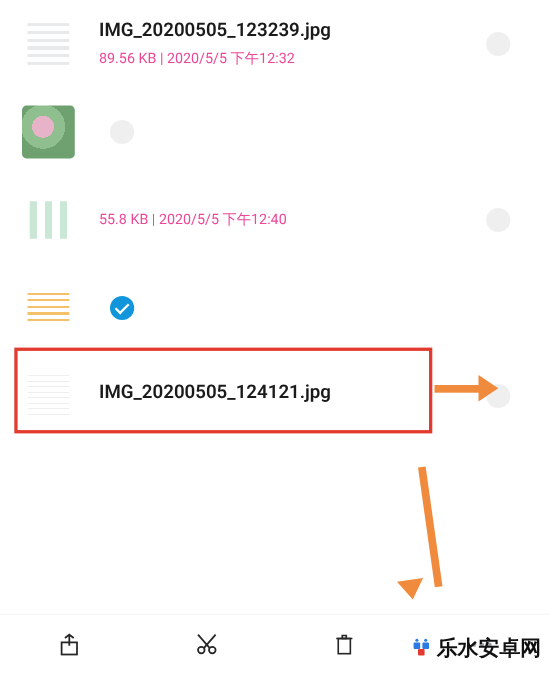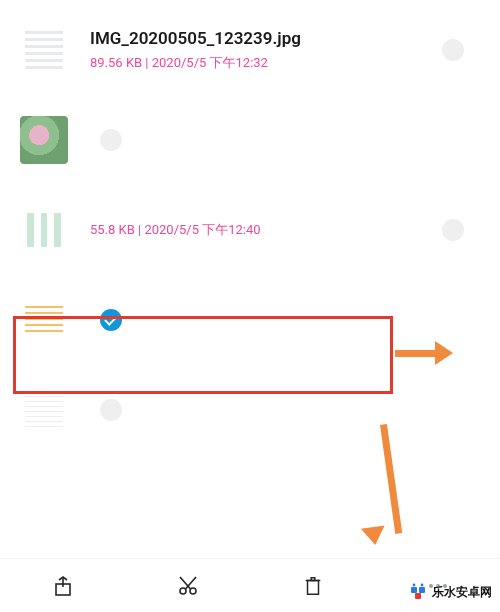--- a/index.html
+++ b/index.html
@@ -1,35 +1,35 @@
 <!DOCTYPE html>
 <html><head>
 <meta charset="utf-8">
 <style>
   *{box-sizing:border-box;margin:0;padding:0;font-family:-apple-system,BlinkMacSystemFont,"Segoe UI",Roboto,Helvetica,Arial,sans-serif;}
   body{width:500px;height:612px;background:#fff;position:relative;overflow:hidden;}
   .list{width:100%;}
-  .item{display:flex;align-items:center;padding:16px 36px 16px 20px;position:relative;margin-top:10px;}
+  .item{display:flex;align-items:center;padding:16px 36px 16px 20px;position:relative;}
   .thumb{width:48px;height:48px;background:#f0f1f3;border-radius:4px;flex-shrink:0;margin-right:22px;display:flex;align-items:center;justify-content:center;overflow:hidden;}
   .info{flex:1;min-width:0;}
   .fname{font-size:17px;font-weight:600;color:#1a1a1a;margin-bottom:6px;white-space:nowrap;overflow:hidden;text-overflow:ellipsis;}
   .meta{font-size:13px;color:#ec4899;font-weight:400;}
   .check{width:22px;height:22px;border-radius:50%;background:#efefef;flex-shrink:0;margin-left:10px;}
   .check.selected{background:#1296db;display:flex;align-items:center;justify-content:center;}
   .check.selected::after{content:"";display:block;width:10px;height:5px;border-left:2px solid #fff;border-bottom:2px solid #fff;transform:rotate(-45deg) translate(1px,-1px);}
   .bottombar{position:absolute;left:0;right:0;bottom:0;height:54px;display:flex;align-items:center;justify-content:space-around;background:#fff;border-top:1px solid #f3f3f3;}
   .bicon{width:26px;height:26px;display:flex;align-items:center;justify-content:center;}
   
   .highlight{position:absolute;border:3px solid #e33a2f;pointer-events:none;}
   
   .arrow{position:absolute;pointer-events:none;}
   .arrow .shaft{position:absolute;background:#f08a3c;}
   .arrow .head{position:absolute;}
   
-  .watermark{position:absolute;right:8px;bottom:10px;display:flex;align-items:center;font-size:12px;font-weight:700;color:#111;z-index:20;}
+  .watermark{position:absolute;right:8px;bottom:10px;display:flex;align-items:center;font-size:19px;font-weight:700;color:#111;z-index:20;}
   .wm-icon{width:20px;height:20px;margin-right:4px;position:relative;}
   
   .th0{background:linear-gradient(#fff,#fff);} 
   .th0::before{content:"";display:block;width:80%;height:80%;margin:10%;background:repeating-linear-gradient(#e8e9eb 0 3px,#fff 3px 7px);}
   .th1{background:radial-gradient(circle at 40% 40%,#e6b3c8 0 10px,#8fbf8f 10px 20px,#6fa06f 20px 48px);}
   .th2{background:#fff;}
   .th2::before{content:"";display:block;width:70%;height:70%;margin:15%;background:linear-gradient(90deg,#c9e7d4 0 20%,#fff 20% 40%,#c9e7d4 40% 60%,#fff 60% 80%,#c9e7d4 80% 100%);}
   .th3{background:#fff;}
   .th3::before{content:"";display:block;width:80%;height:60%;margin:20% 10%;background:repeating-linear-gradient(#f5c06a 0 2px,#fff 2px 6px);}
   .th4{background:#fff;}
@@ -59,20 +59,23 @@
         <div class="meta">55.8 KB  |  2020/5/5 下午12:40</div>
       </div>
       <div class="check"></div>
     </div>
     <div class="item">
       <div class="thumb th3"></div>
       <div class="check selected"></div>
     </div>
     <div class="item">
       <div class="thumb th5"></div>
+      <div class="info">
+        <div class="fname">IMG_20200505_124121.jpg</div>
+      </div>
       <div class="check"></div>
     </div>
   </div>
 
 <div class="highlight" style="left:13px;top:316px;width:380px;height:78px;"></div>
 
 <div class="arrow" style="left:395px;top:343px;width:60px;height:20px;">
   <div class="shaft" style="left:0;top:7px;width:46px;height:7px;"></div>
   <div class="head" style="left:40px;top:-2px;width:0;height:0;border-left:18px solid #f08a3c;border-top:12px solid transparent;border-bottom:12px solid transparent;"></div>
 </div>

